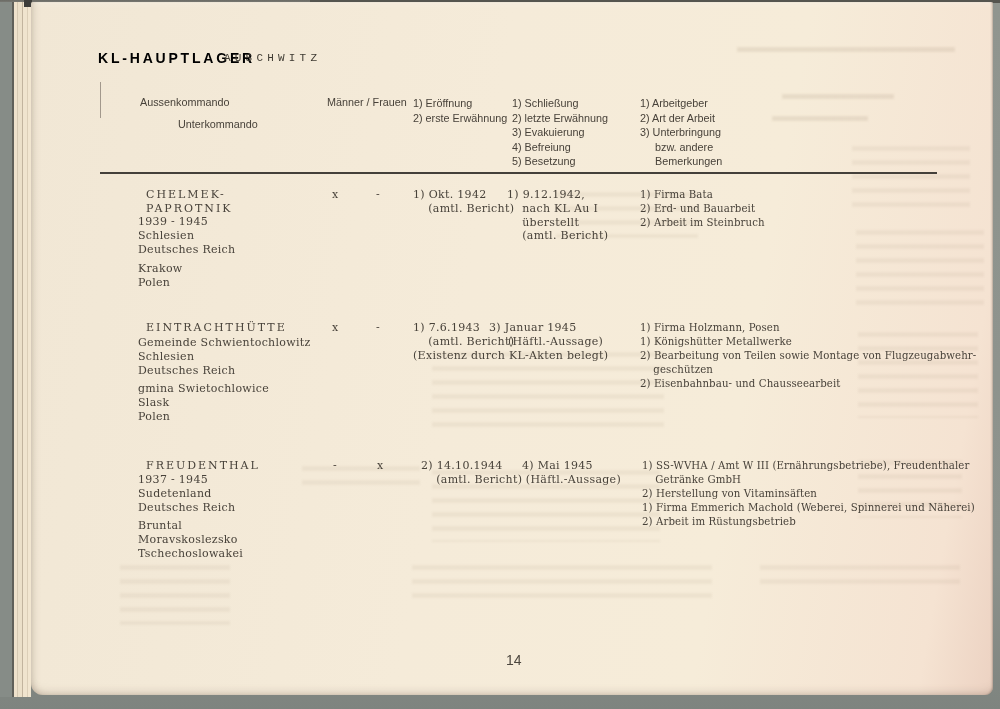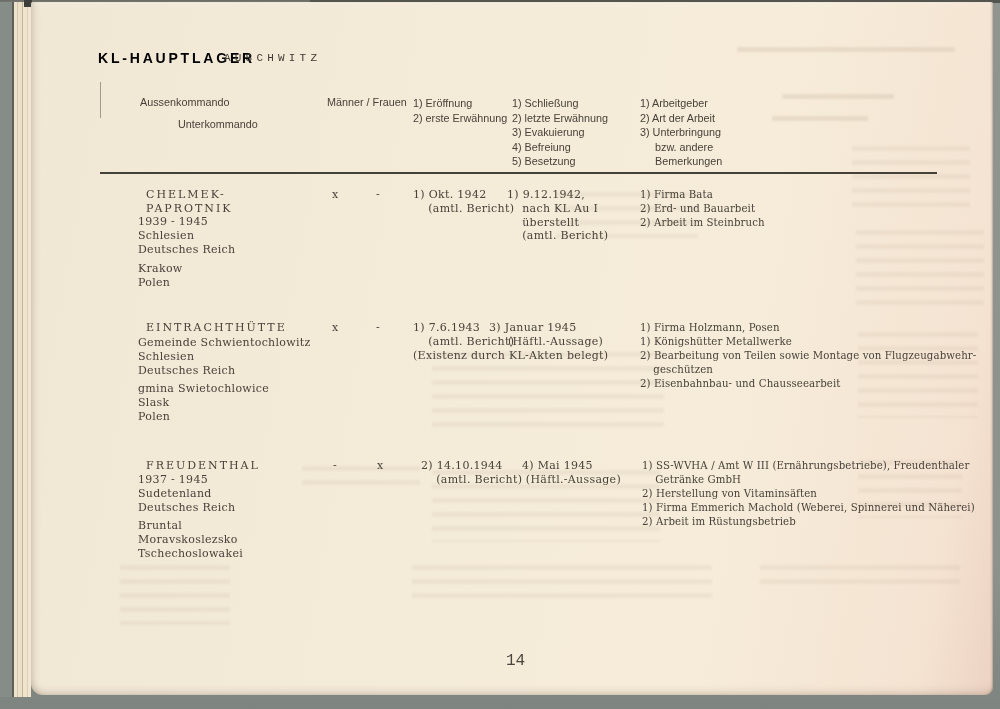--- a/index.html
+++ b/index.html
@@ -38,21 +38,21 @@
   .title-sub{font-family:Liberation Mono, monospace;font-size:11px;letter-spacing:4.2px;color:#3e3a32;}
   .hdr div{line-height:14.6px;}
   .lines div{line-height:13.8px;}
   .lines-sm div{line-height:14px;}
   .lines-sm{font-size:10.2px;letter-spacing:.1px;}
   .camp-name{letter-spacing:2px;margin-left:8px;}
   .camp-name div{line-height:13.8px;}
   .mark{font-family:"DejaVu Serif",serif;font-size:11px;}
   .rule{background:#44403a;}
   .vtick{background:#a2988c;}
-  .pagenum{font-family:Liberation Mono, monospace;font-size:16px;color:#4c463e;}
+  .pagenum{font-family:Liberation Sans, sans-serif;font-size:14px;color:#4c463e;}
   
   .ghost{
     position:absolute;opacity:.5;filter:blur(1px);
     background:repeating-linear-gradient(180deg,
       rgba(163,143,118,.34) 0 5px,rgba(163,143,118,0) 5px 14px);
   }
   .ghost-soft{opacity:.3;}
 </style>
 </head>
 <body>

